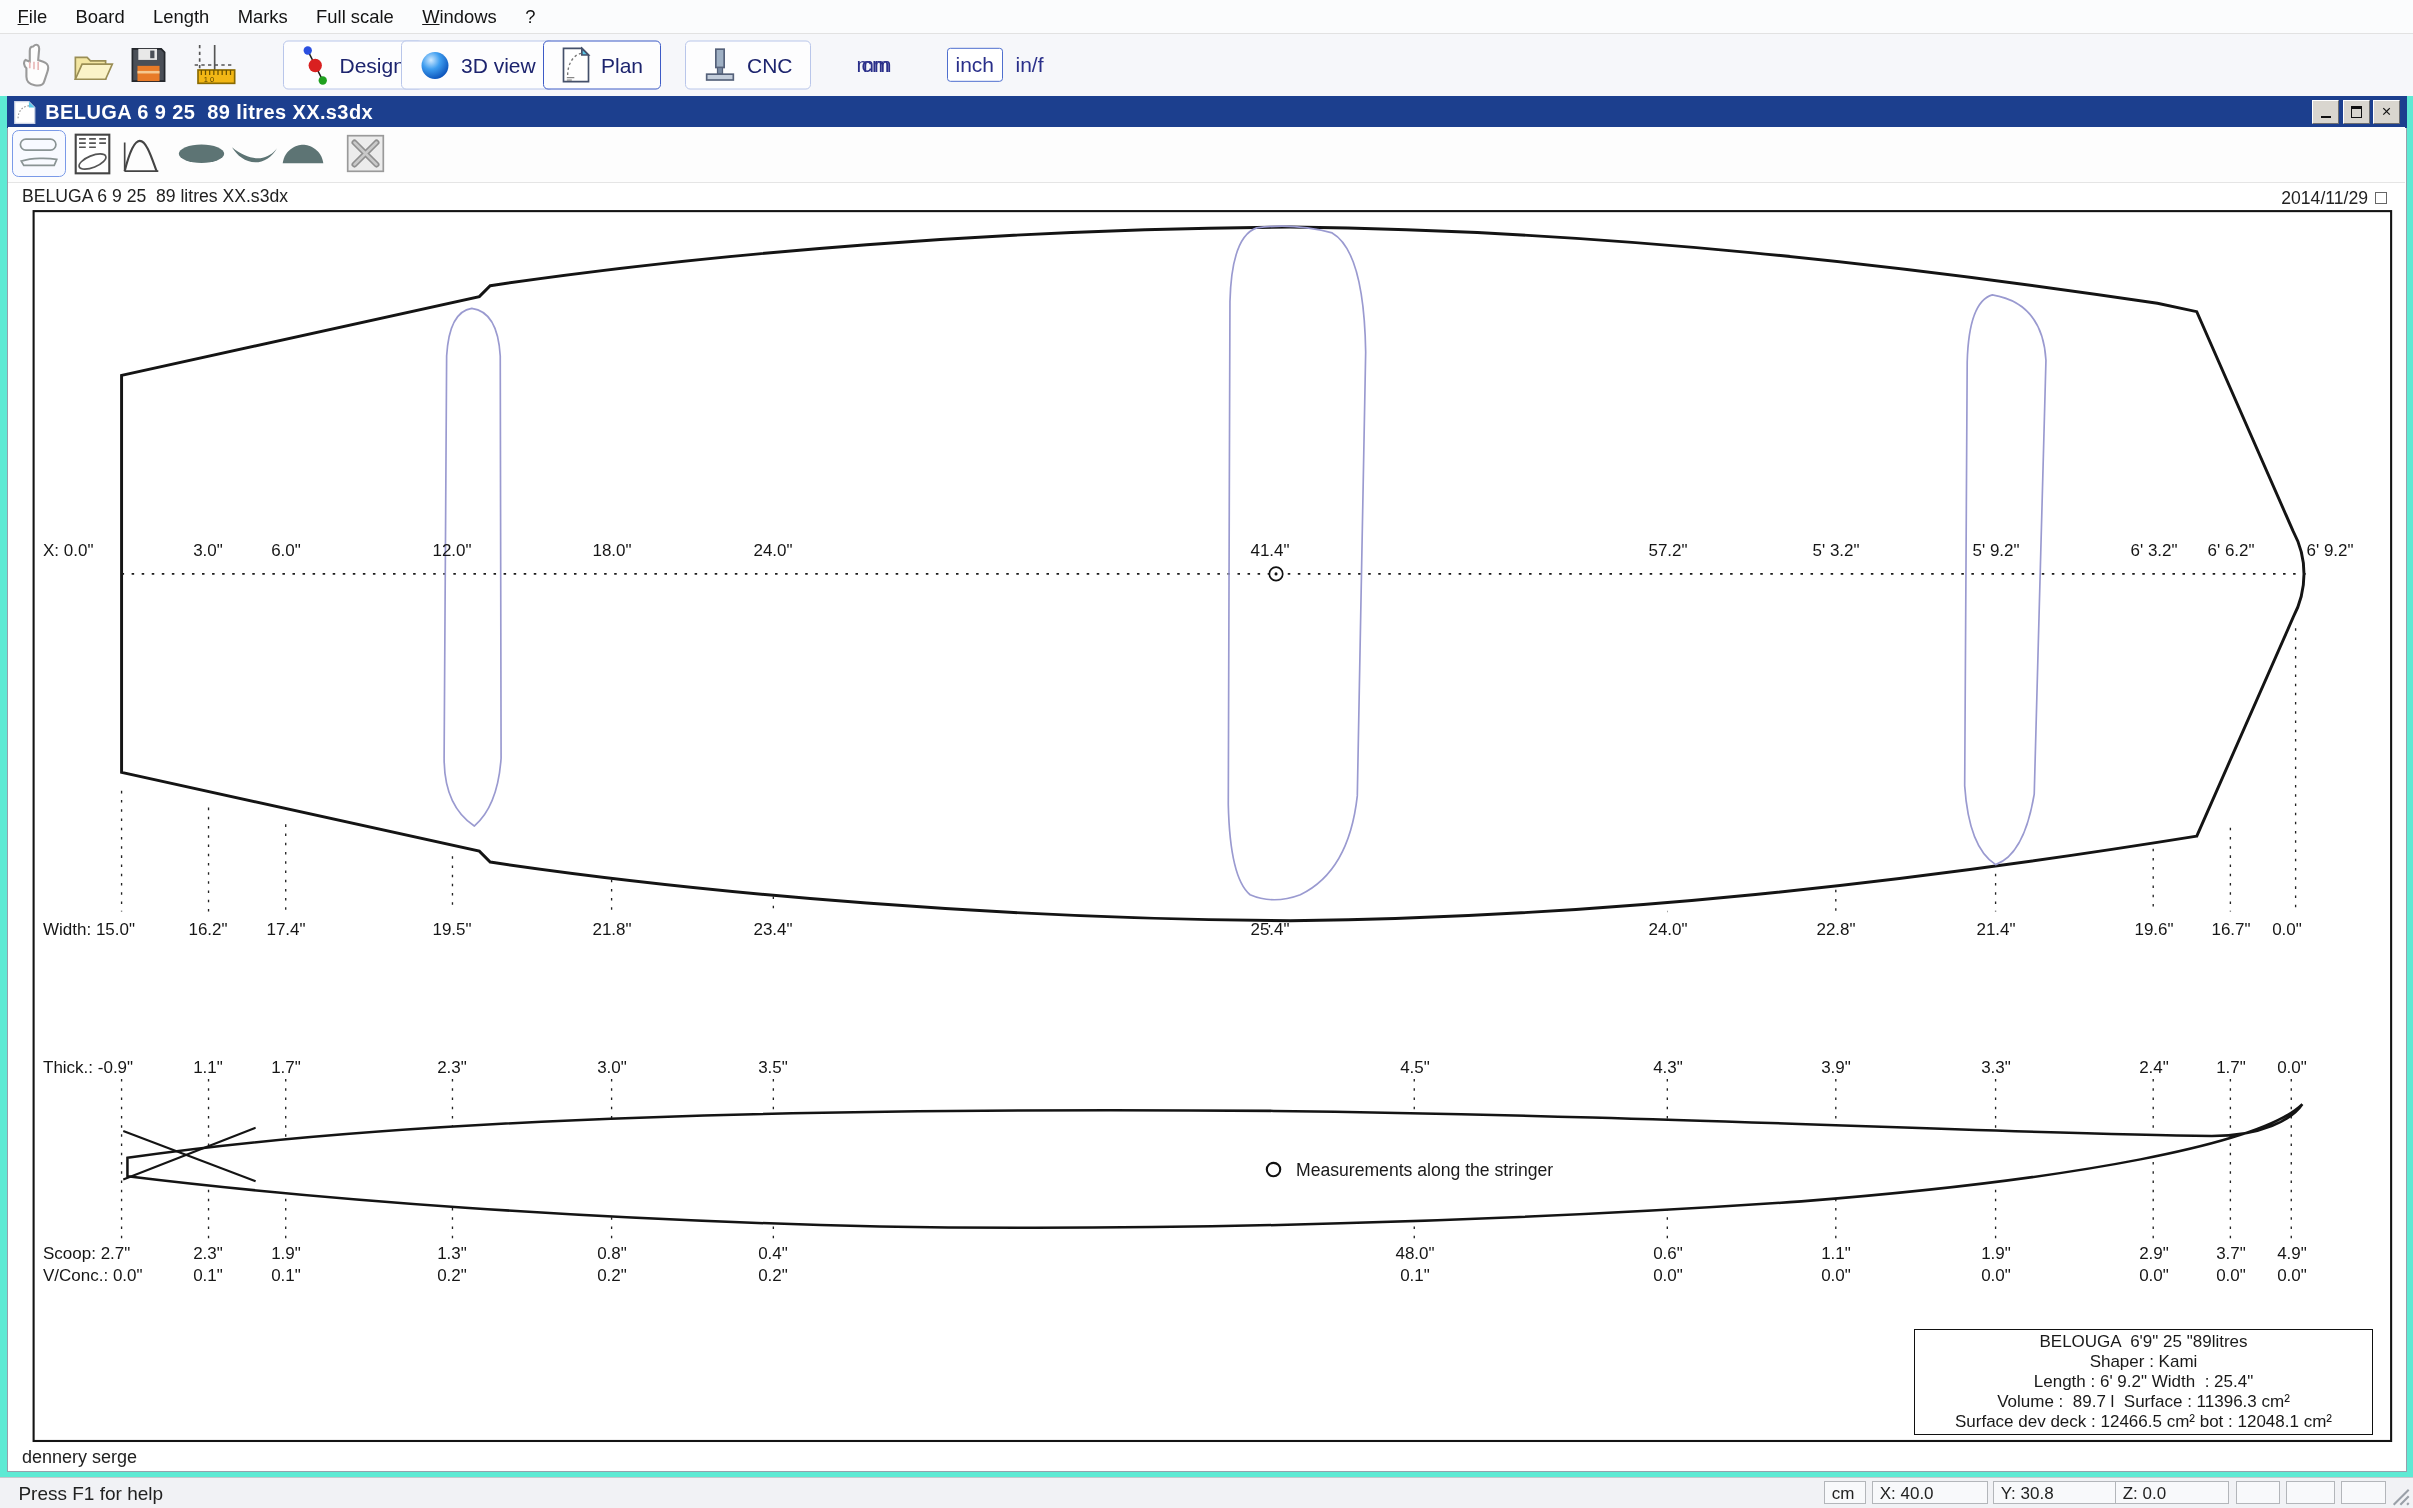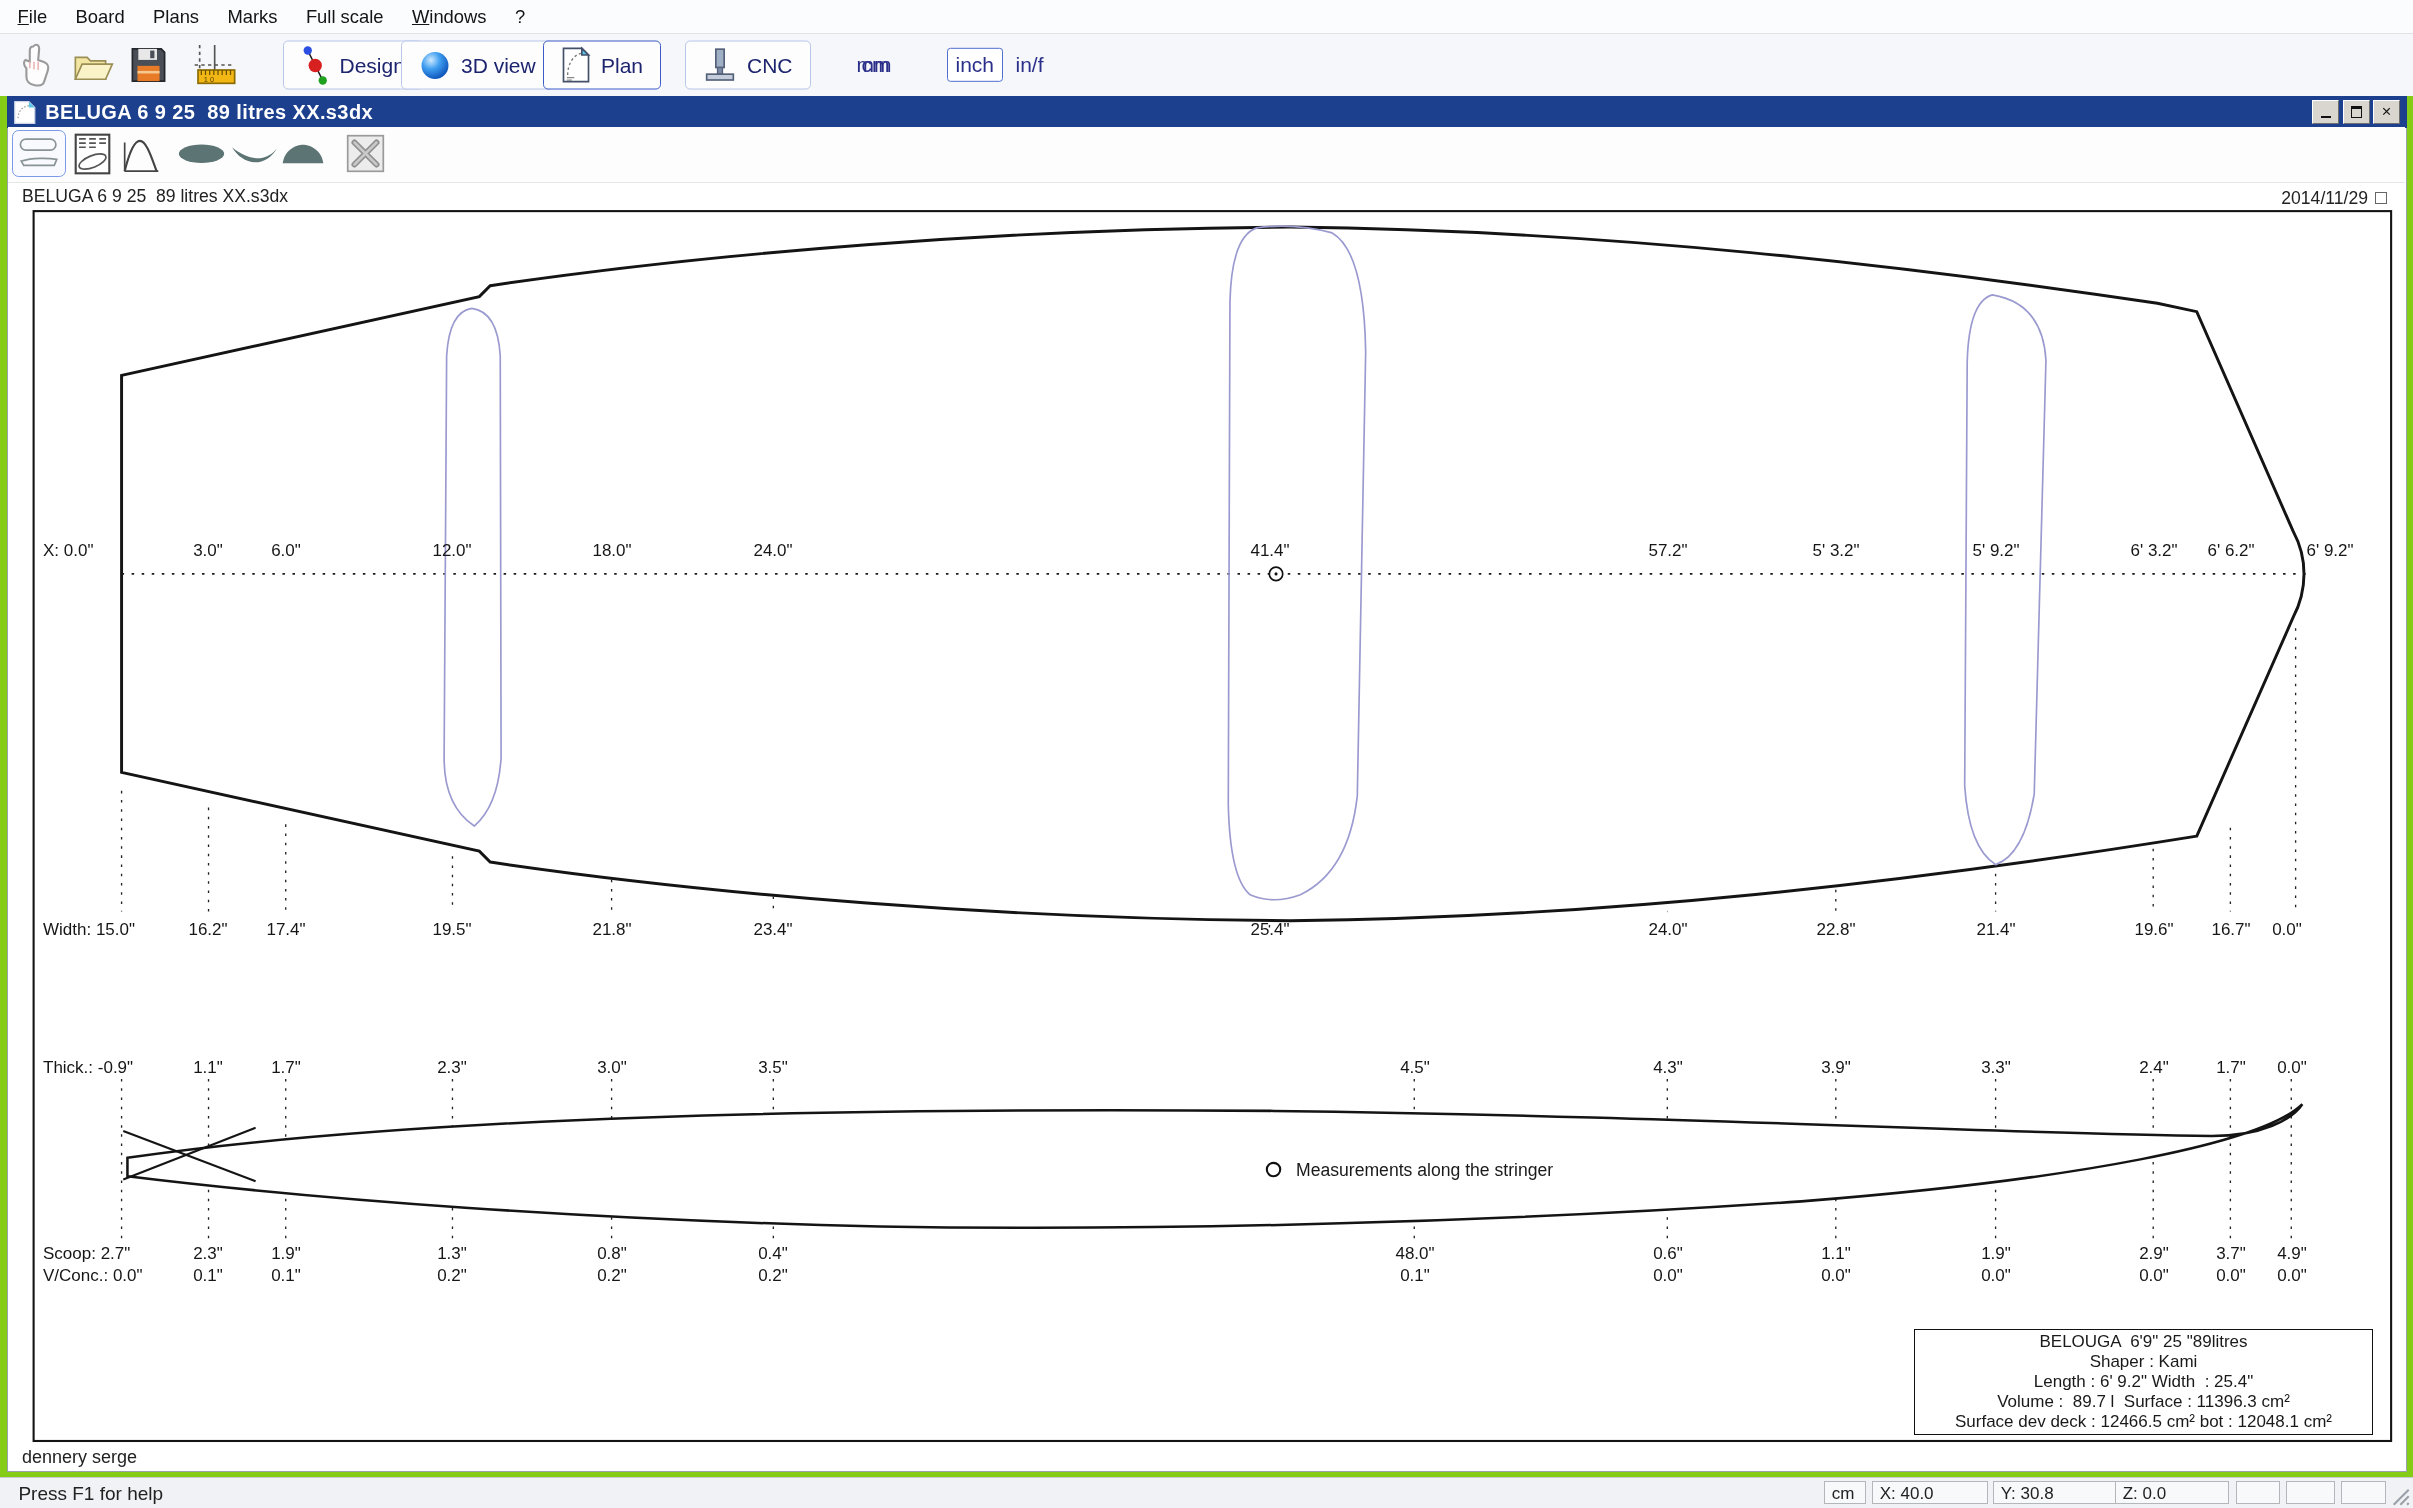--- a/index.html
+++ b/index.html
@@ -1,16 +1,16 @@
 <!DOCTYPE html>
 <html style="font-size:13.4px"><head>
 <meta charset="utf-8">
 <style>
   html,body{margin:0;padding:0;background:#dfe2e8;}
-  #app{position:relative;width:2413px;height:1508px;background:#84cc16;
+  #app{position:relative;width:2413px;height:1508px;background:#5eead4;
        font-family:"Liberation Sans",sans-serif;overflow:hidden;}
 
   
   .menubar{position:absolute;left:0;top:0;width:2413px;height:34px;background:#fbfcfd;
            border-bottom:0.8px solid #e2e2e2;display:flex;align-items:center;padding-left:3.4px;box-sizing:border-box;}
   .menu-item{font-size:18.4px;color:#141414;padding:0 14.2px;cursor:default;}
   .menu-item.accel::first-letter{text-decoration:underline;}
 
   
   .toolbar{position:absolute;left:0;top:34px;width:2413px;height:62px;background:#f6f7fa;}
@@ -62,21 +62,21 @@
   #labels{position:absolute;left:0;top:0;width:2413px;height:1508px;pointer-events:none;}
 </style>
 </head>
 <body>
 
 <div id="app">
 
   <div class="menubar">
     <span class="menu-item accel">File</span>
     <span class="menu-item">Board</span>
-    <span class="menu-item">Plans</span>
+    <span class="menu-item">Length</span>
     <span class="menu-item">Marks</span>
     <span class="menu-item">Full scale</span>
     <span class="menu-item accel">Windows</span>
     <span class="menu-item accel">?</span>
   </div>
 
   <div class="toolbar">
     <span class="tool-abs" style="left:18.4px">
       <svg width="37" height="44" viewBox="0 0 44 52">
         <path d="M18 4 C22 0 26 2 25 9 L24 20 L30 22 C36 24 37 28 35 34 L31 46 C30 50 26 51 20 50 C14 49 10 46 10 40 L10 30 C7 27 6 22 9 20 L14 22 L14 9 C14 5 16 4 18 4 Z" fill="#fdfdfd" stroke="#9a9a9a" stroke-width="2.5"></path>

